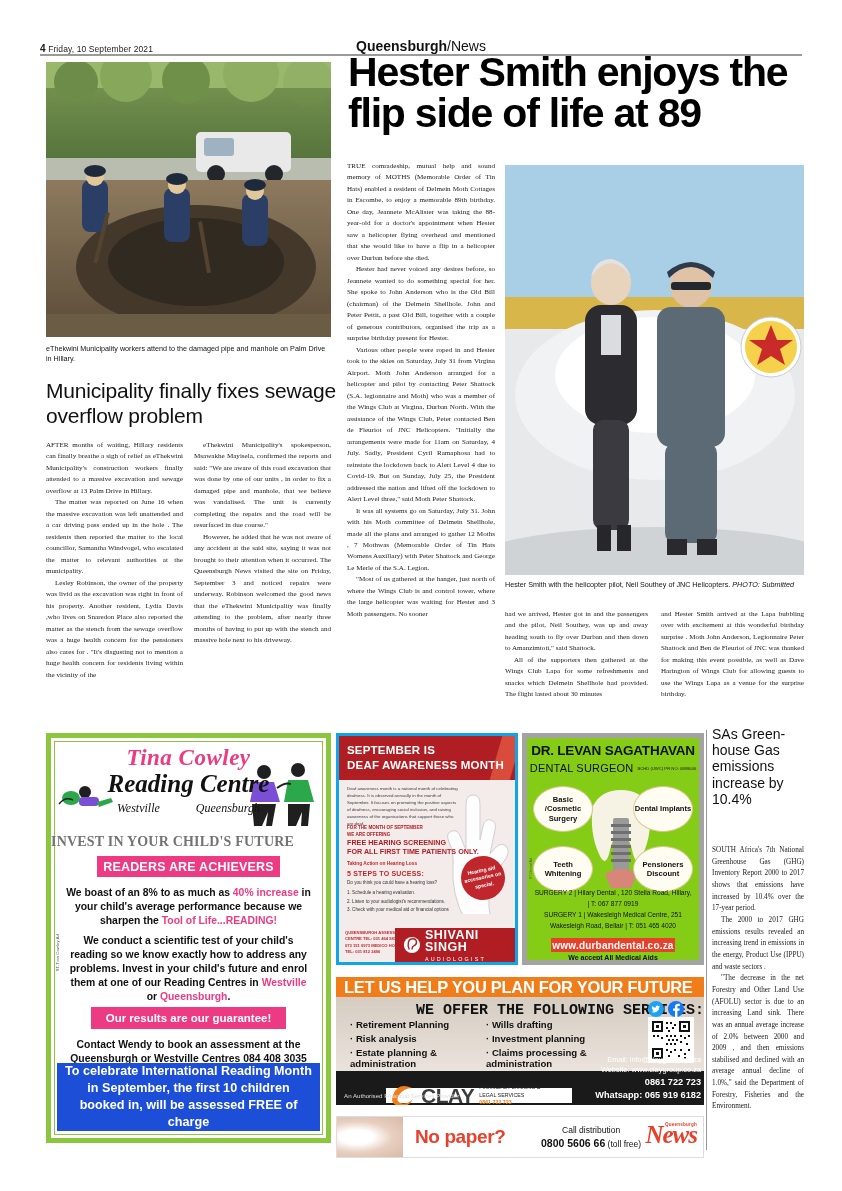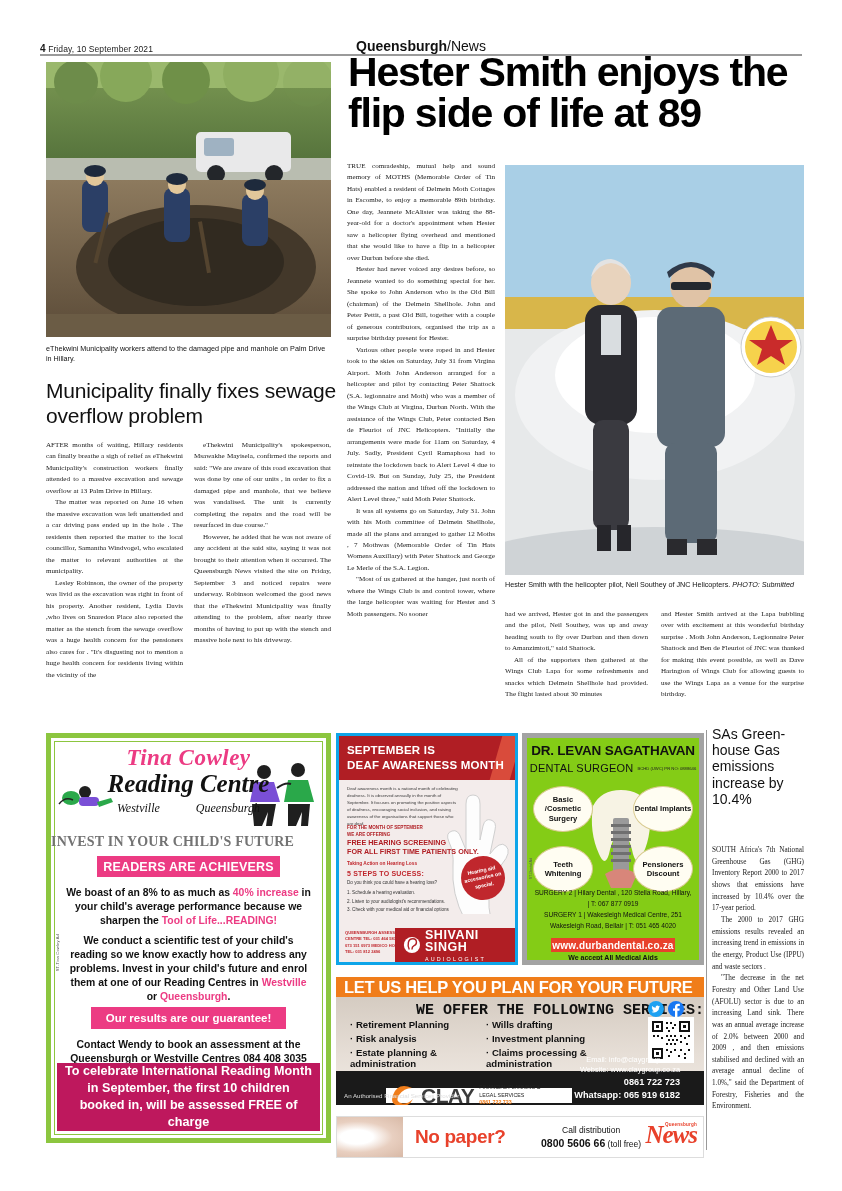--- a/index.html
+++ b/index.html
@@ -115,21 +115,21 @@
   }
   .pink { color:#ec3b83; }
   .tc-band2 {
     position:absolute; left:40px; right:40px; height:22px;
     background:#ec3b83; color:#fff;
     font-family:"Liberation Sans", sans-serif; font-weight:bold; font-size:11.5px;
     display:flex; align-items:center; justify-content:center;
   }
   .tc-band3 {
     position:absolute; left:6px; right:6px; bottom:7px; height:68px;
-    background:#be185d; color:#fff; padding:5px 8px; text-align:center;
+    background:#1d4ed8; color:#fff; padding:5px 8px; text-align:center;
     font-family:"Liberation Sans", sans-serif; font-weight:bold;
     font-size:12.6px; line-height:1.34;
     display:flex; align-items:center; justify-content:center;
   }
   .tc-credit {
     position:absolute; left:4px; top:196px;
     font-family:"Liberation Sans", sans-serif; font-size:4px; color:#555;
     writing-mode:vertical-rl; transform:rotate(180deg);
     letter-spacing:.2px;
   }
@@ -283,21 +283,21 @@
   }
   .clay-meta {
     font-family:"Liberation Sans", sans-serif; font-size:5.3px; line-height:1.5; color:#222;
   }
   .clay-meta .or { color:#f07d1a; font-weight:bold; }
   .clay-auth {
     position:absolute; left:8px; bottom:-0px; height:11px;
     font-family:"Liberation Sans", sans-serif; font-size:6.2px; color:#ddd;
   }
   .clay-contact {
-    position:absolute; right:24px; bottom:3px; text-align:right; color:#fff;
+    position:absolute; right:3px; bottom:3px; text-align:right; color:#fff;
     font-family:"Liberation Sans", sans-serif; font-size:7.4px; line-height:1.42;
   }
   .clay-contact b { font-size:9.2px; }
   .qr { position:absolute; right:10px; top:40px; width:46px; height:46px; background:#fff; padding:2px;}
 
   
   .nopaper {
     left:336px; top:1116px; width:368px; height:42px; background:#fff; border:1px solid #ddd;
   }
   .np-roll { position:absolute; left:0; top:0; width:66px; height:40px;

